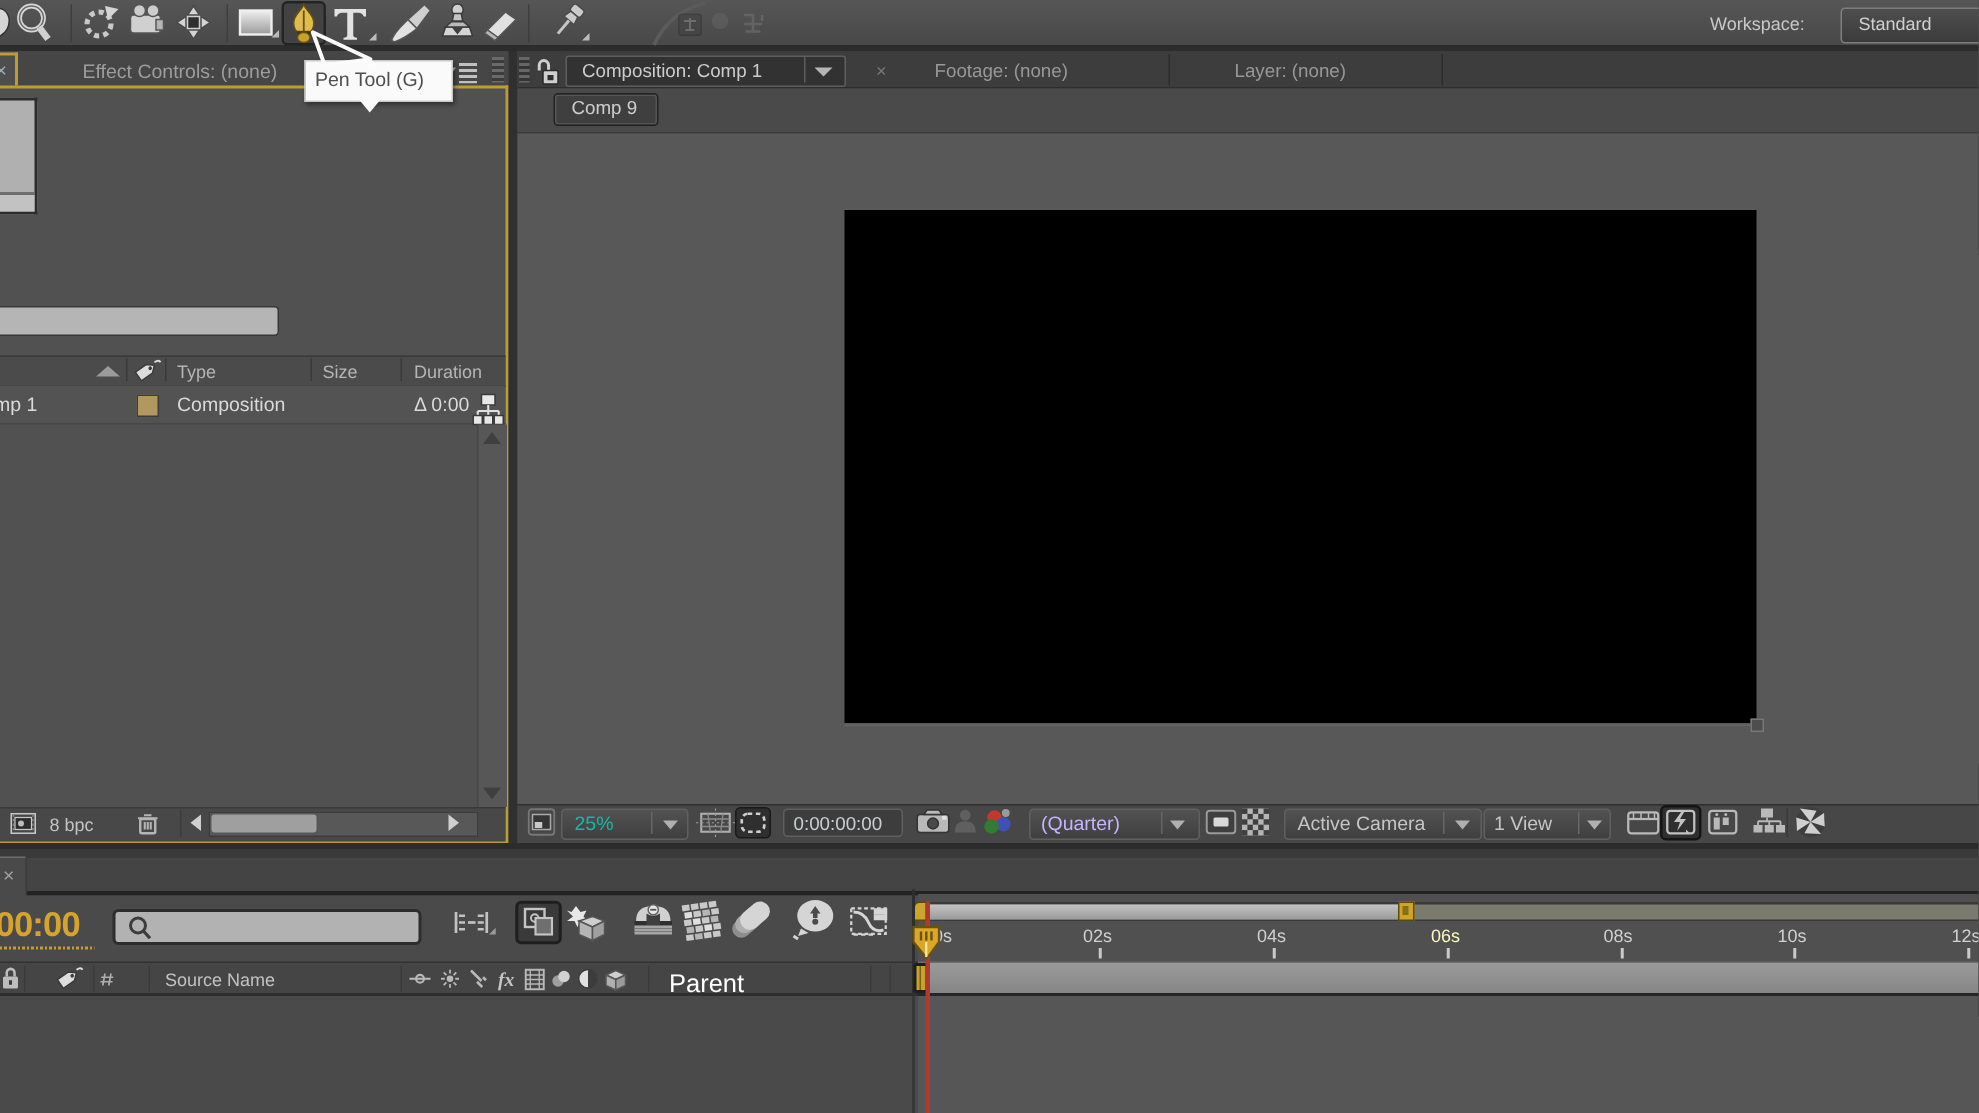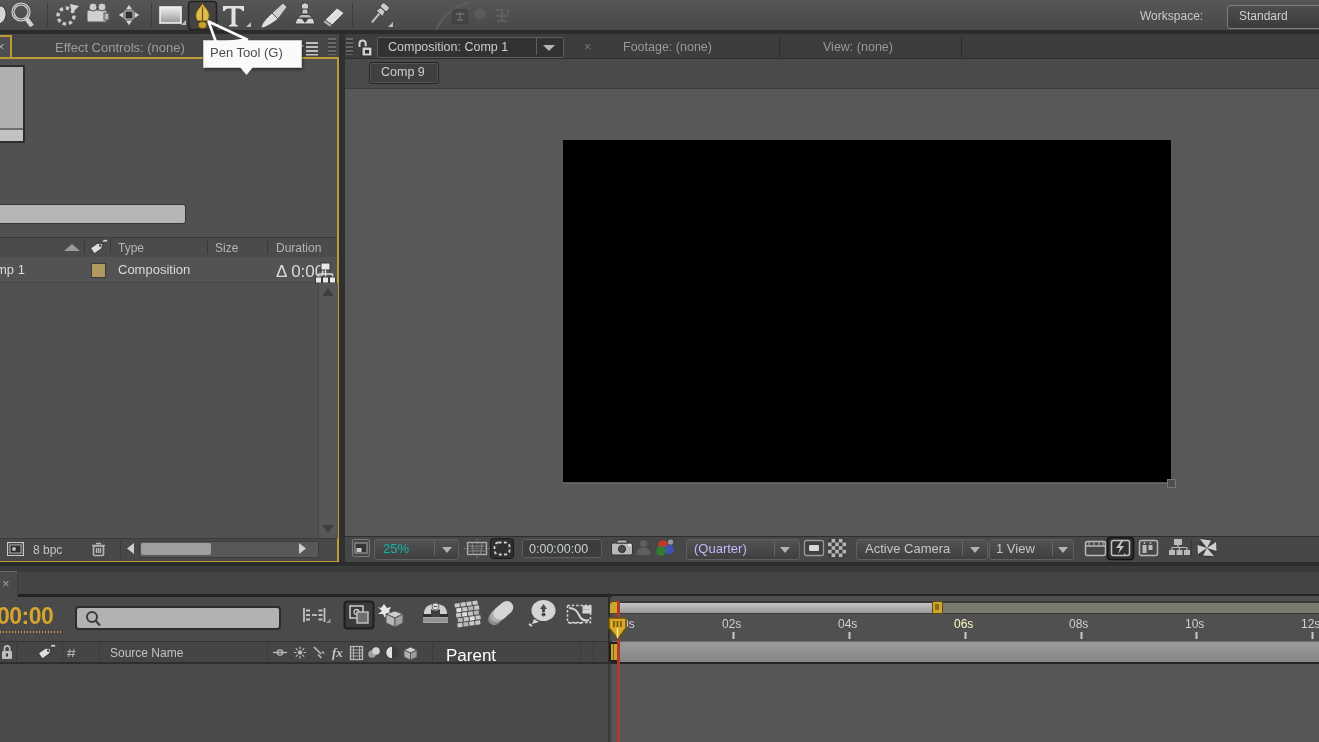--- a/index.html
+++ b/index.html
@@ -137,21 +137,21 @@
 <div class="tx" style="left:118px;top:241px;font-size:12px;color:#b5b5b5;">Type</div>
 <div class="a" style="left:207px;top:239px;width:1px;height:15px;background:#3a3a3a;"></div>
 <div class="tx" style="left:215px;top:241px;font-size:12px;color:#b5b5b5;">Size</div>
 <div class="a" style="left:267px;top:239px;width:1px;height:15px;background:#3a3a3a;"></div>
 <div class="tx" style="left:276px;top:241px;font-size:12px;color:#b5b5b5;">Duration</div>
 
 <div class="a" style="left:0;top:257px;width:337px;height:25px;background:#535353;border-bottom:1px solid #464646;"></div>
 <div class="tx" style="left:-4px;top:262px;font-size:13px;color:#dadada;">mp 1</div>
 <div class="a" style="left:91px;top:263px;width:13px;height:13px;background:#b1985e;border:1px solid #3c3c3c;"></div>
 <div class="tx" style="left:118px;top:262px;font-size:13px;color:#dadada;">Composition</div>
-<div class="tx" style="left:276px;top:262px;font-size:17px;color:#dadada;">Δ 0:00</div>
+<div class="tx" style="left:276px;top:262px;font-size:13px;color:#dadada;">Δ 0:00</div>
 <svg style="left:315px;top:262px;" width="22" height="26">
  <rect x="6" y="1" width="9" height="7" fill="#e8e8e8" stroke="#3a3a3a"></rect>
  <path d="M10.5 8 L10.5 12 M3.5 12 L17.5 12 M3.5 12 L3.5 15 M10.5 12 L10.5 15 M17.5 12 L17.5 15" stroke="#e0e0e0" stroke-width="1.4" fill="none"></path>
  <rect x="0.5" y="15" width="6" height="6" fill="#e8e8e8" stroke="#3a3a3a"></rect>
  <rect x="7.5" y="15" width="6" height="6" fill="#e8e8e8" stroke="#3a3a3a"></rect>
  <rect x="14.5" y="15" width="6" height="6" fill="#e8e8e8" stroke="#3a3a3a"></rect>
 </svg>
 
 <div class="a" style="left:318px;top:283px;width:19px;height:255px;background:#575757;border-left:1px solid #464646;"></div>
 <svg style="left:321px;top:287px;" width="14" height="10">
@@ -196,21 +196,21 @@
 
 <div class="a" style="left:377px;top:37px;width:185px;height:19px;background:#323232;border:1px solid #5e5e5e;border-radius:2px;"></div>
 <div class="tx" style="left:388px;top:40px;font-size:12.5px;color:#cccccc;">Composition: Comp 1</div>
 <div class="a" style="left:536px;top:38px;width:1px;height:17px;background:#5e5e5e;"></div>
 <svg style="left:542px;top:44px;" width="14" height="8">
     <path d="M1 1 L13 1 L7 7 Z" fill="#b5b5b5"></path>
   </svg>
 <div class="tx" style="left:584px;top:40px;font-size:12px;color:#787878;">×</div>
 <div class="tx" style="left:623px;top:40px;font-size:12.5px;color:#989898;">Footage: (none)</div>
 <div class="a" style="left:779px;top:36px;width:1px;height:21px;background:#2d2d2d;"></div>
-<div class="tx" style="left:823px;top:40px;font-size:12.5px;color:#989898;">View: (none)</div>
+<div class="tx" style="left:823px;top:40px;font-size:12.5px;color:#989898;">Layer: (none)</div>
 <div class="a" style="left:961px;top:36px;width:1px;height:21px;background:#2d2d2d;"></div>
 
 <div class="a" style="left:345px;top:59px;width:974px;height:30px;background:#4a4a4a;border-bottom:1px solid #3c3c3c;box-sizing:border-box;"></div>
 <div class="a" style="left:369px;top:62px;width:70px;height:22px;background:#3f3f3f;border:1px solid #232323;border-radius:3px;box-shadow:0 0 0 1px #565656 inset;box-sizing:border-box;"></div>
 <div class="tx" style="left:381px;top:65px;font-size:12.5px;color:#cecece;">Comp 9</div>
 
 <div class="a" style="left:345px;top:89px;width:974px;height:447px;background:#585858;"></div>
 <div class="a" style="left:563px;top:140px;width:608px;height:342px;background:#000;"></div>
 <div class="a" style="left:563px;top:483px;width:608px;height:1px;background:#666;"></div>
 <div class="a" style="left:1167px;top:479px;width:7px;height:7px;border:1px solid #777;background:#4e4e4e;"></div>

